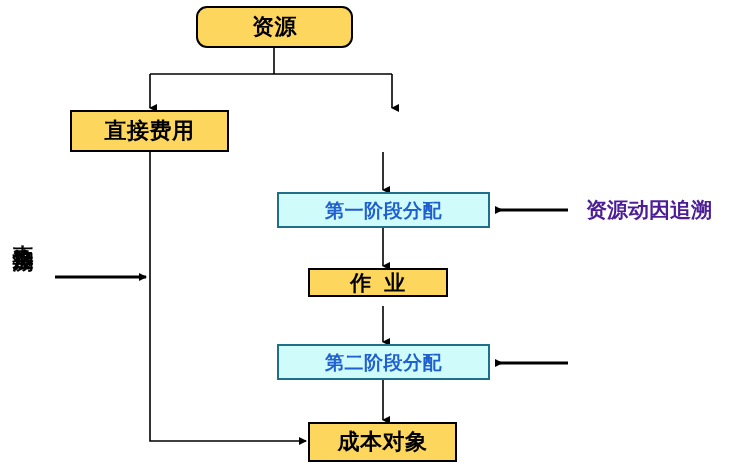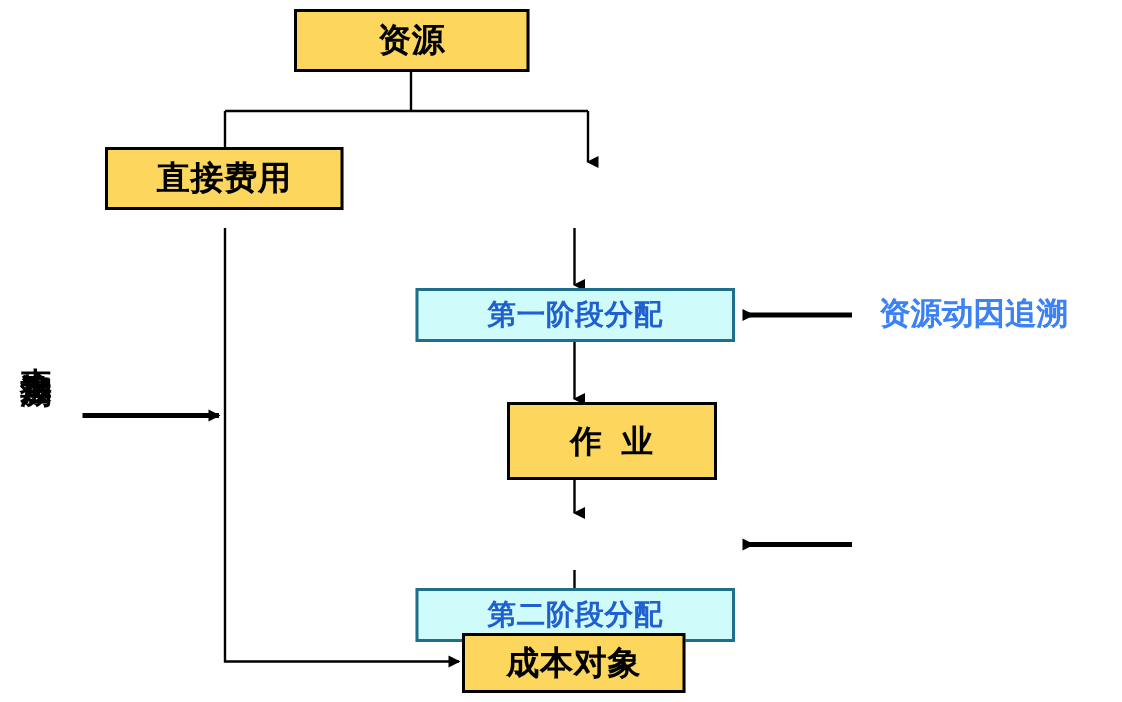--- a/index.html
+++ b/index.html
@@ -34,21 +34,21 @@
     color: #000000;
   }
   .node.stage-box {
     background: #CFFBFB;
     border: 2px solid #1F6F8B;
     color: #1F5FD0;
   }
   .label-text {
     position: absolute;
     font-weight: bold;
-    color: #3b82f6;
+    color: #4c1d95;
     white-space: pre;
     line-height: 1;
   }
   .label-vertical {
     position: absolute;
     font-weight: bold;
     color: #000000;
     writing-mode: vertical-rl;
     text-orientation: upright;
     letter-spacing: 2px;
@@ -99,38 +99,38 @@
 
     <path d="M150,152 L150,441 L306,441" stroke="#000000" stroke-width="1.6" fill="none" marker-end="url(#arrow-right)"></path>
 
     <path d="M55,277 L146,277" stroke="#000000" stroke-width="3.2" fill="none" marker-end="url(#arrow-right)"></path>
 
     <path d="M568,210 L496,210" stroke="#000000" stroke-width="3.2" fill="none" marker-end="url(#arrow-left)"></path>
 
     <path d="M568,363 L496,363" stroke="#000000" stroke-width="3.2" fill="none" marker-end="url(#arrow-left)"></path>
   </svg>
 
-  <div class="node resource-box" style="left:196px; top:6px; width:157px; height:42px; font-size:22px;">
+  <div class="node resource-box" style="left:196px; top:6px; width:157px; height:42px; font-size:22px;border-radius:11px;">
     <span>资源</span>
   </div>
 
-  <div class="node resource-box" style="left:70px; top:98px; width:159px; height:42px; font-size:22px;">
+  <div class="node resource-box" style="left:70px; top:110px; width:159px; height:42px; font-size:22px;">
     <span>直接费用</span>
   </div>
 
 
   <div class="node stage-box" style="left:277px; top:192px; width:213px; height:36px; font-size:19px;">
     <span>第一阶段分配</span>
   </div>
 
-  <div class="node resource-box" style="left:338px; top:268px; width:140px; height:52px; font-size:21px;">
+  <div class="node resource-box" style="left:308px; top:268px; width:140px; height:29px; font-size:21px;">
     <span>作  业</span>
   </div>
 
-  <div class="node stage-box" style="left:277px; top:344px; width:213px; height:36px; font-size:19px;margin-top:48px;">
+  <div class="node stage-box" style="left:277px; top:344px; width:213px; height:36px; font-size:19px;">
     <span>第二阶段分配</span>
   </div>
 
   <div class="node resource-box" style="left:308px; top:422px; width:149px; height:40px; font-size:22px;">
     <span>成本对象</span>
   </div>
 
   <div class="label-vertical" style="left:12px; top:228px; font-size:21px;">直接追溯</div>
 
   <div class="label-text" style="left:586px; top:199px; font-size:21px;">资源动因追溯</div>

